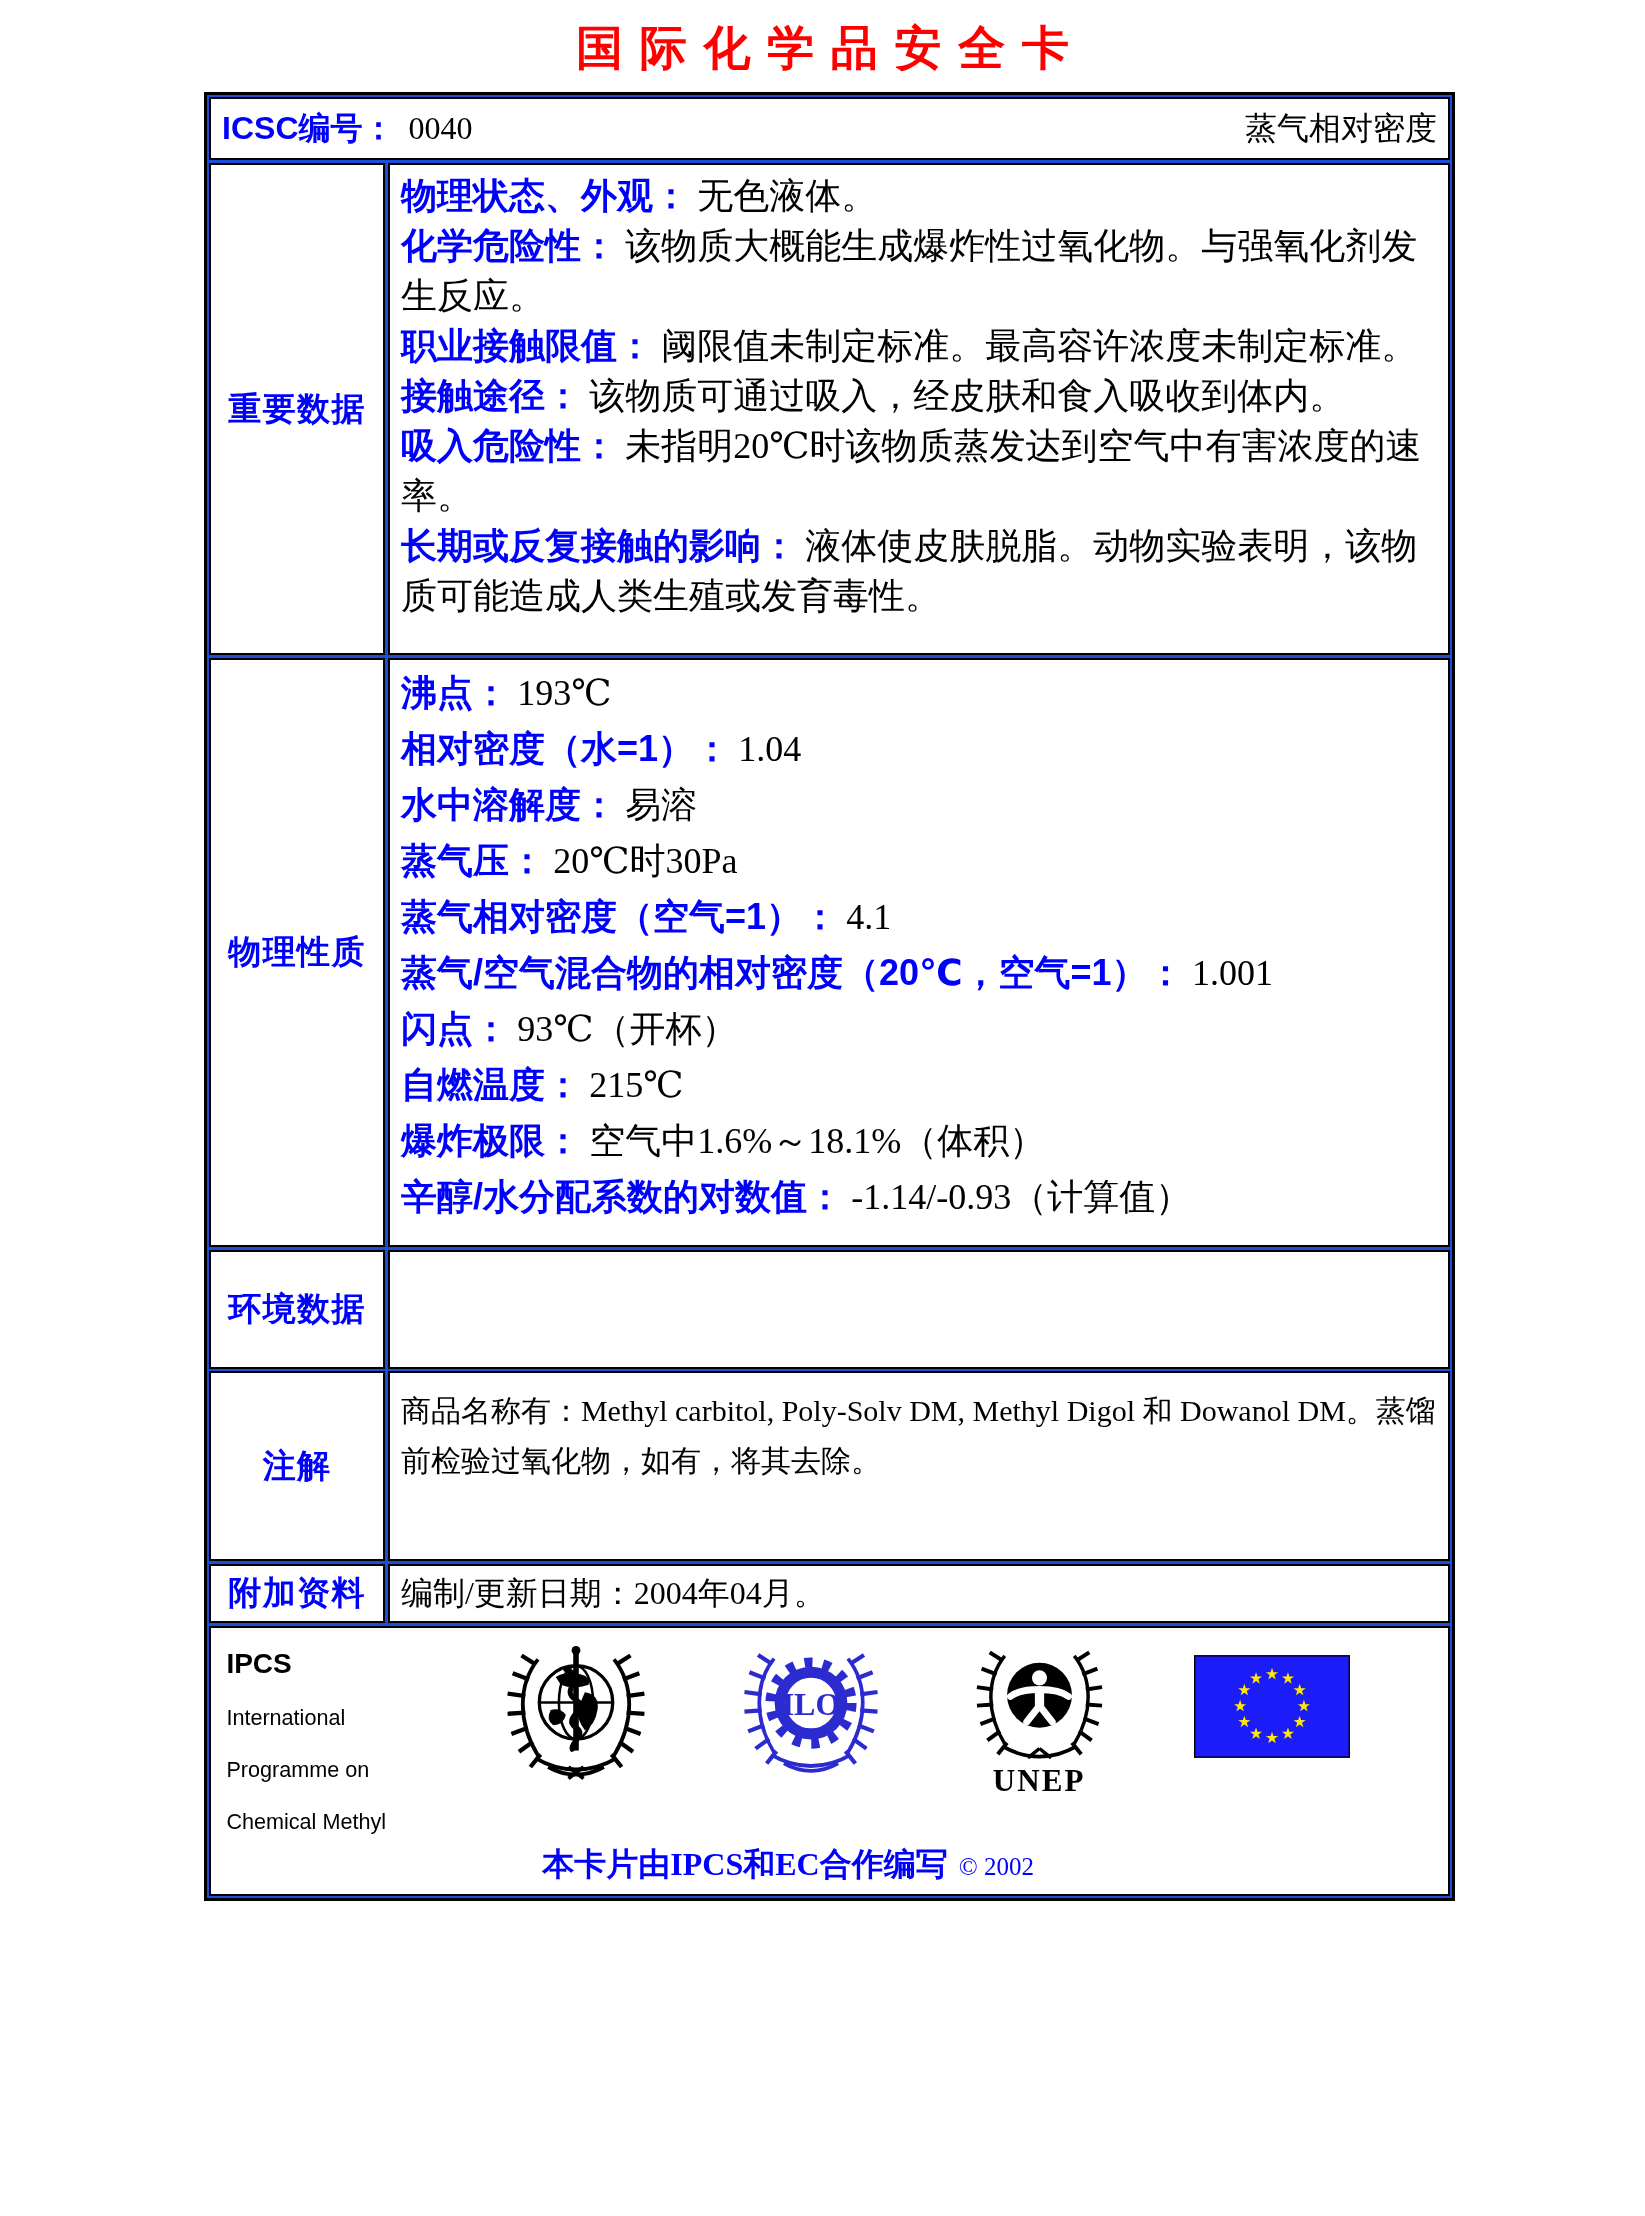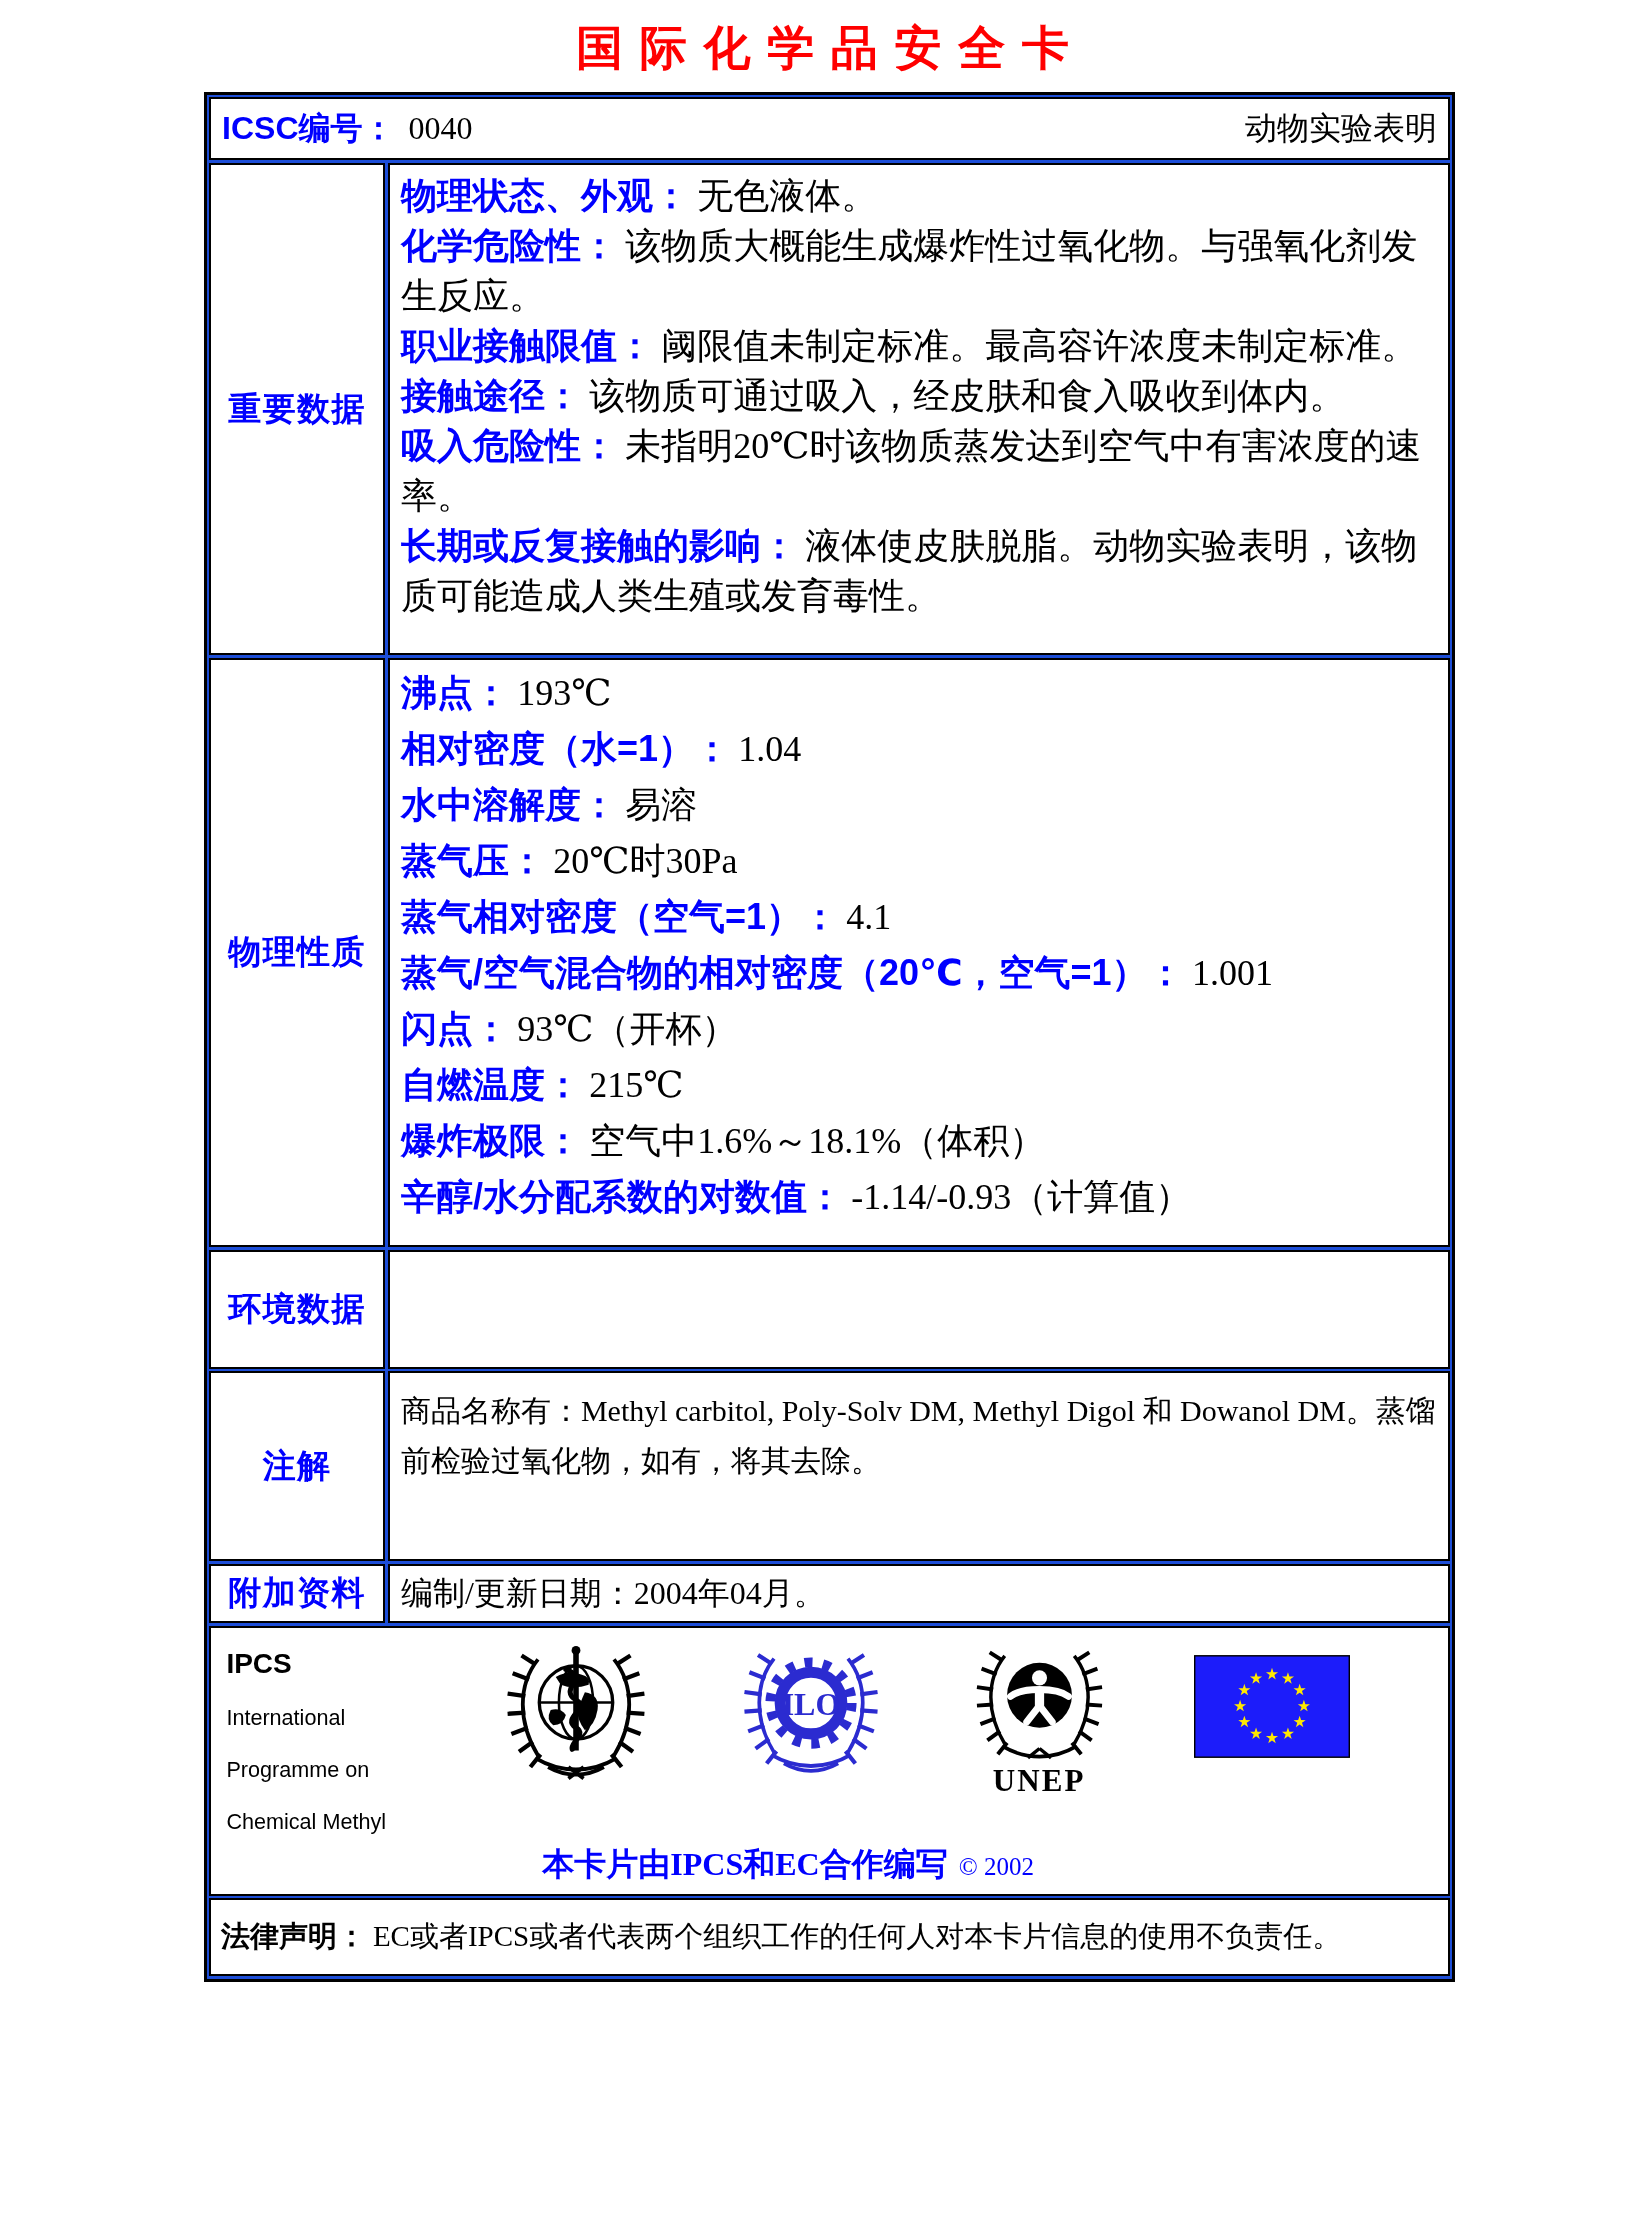--- a/index.html
+++ b/index.html
@@ -93,21 +93,21 @@
 
 <div class="page-title">国际化学品安全卡</div>
 
 <div class="icsc-table">
 
   <div class="t-row r-header">
     <div class="cell header-cell">
       <span>
         <span class="icsc-label">ICSC编号：</span><span class="icsc-number">0040</span>
       </span>
-      <span class="chem-name">动物实验表明</span>
+      <span class="chem-name">蒸气相对密度</span>
     </div>
   </div>
 
   <div class="t-row r-important">
     <div class="cell label-cell">
       <span class="row-label">重要数据</span>
     </div>
     <div class="cell content-cell">
       <div class="line"><span class="inline-label">物理状态、外观：</span><span class="plain-text">无色液体。</span></div>
       <div class="line"><span class="inline-label">化学危险性：</span><span class="plain-text">该物质大概能生成爆炸性过氧化物。与强氧化剂发生反应。</span></div>
@@ -246,21 +246,15 @@
           </svg>
         </span>
 
       </div>
       <div class="copyright">
         <span class="copy-main">本卡片由IPCS和EC合作编写</span><span class="copy-year">© 2002</span>
       </div>
     </div>
   </div>
 
-  <div class="t-row r-legal">
-    <div class="cell legal-cell">
-      <span class="legal-label">法律声明：</span>
-      <span class="legal-text">EC或者IPCS或者代表两个组织工作的任何人对本卡片信息的使用不负责任。</span>
-    </div>
-  </div>
 
 </div>
 
 
 </body></html>

